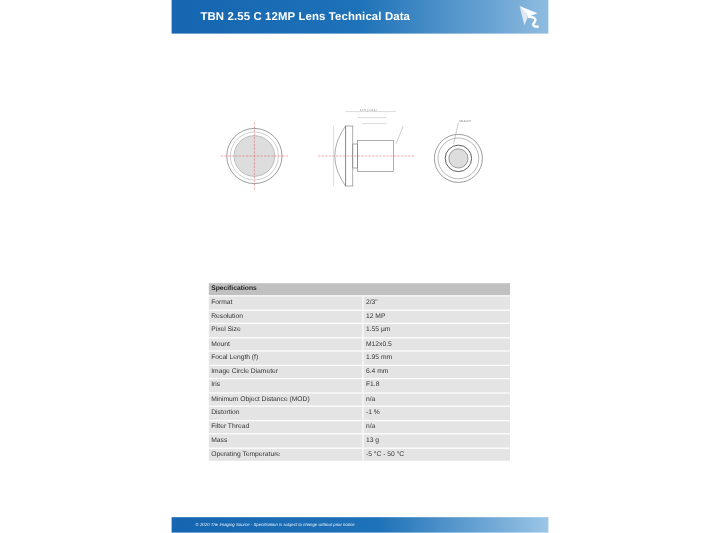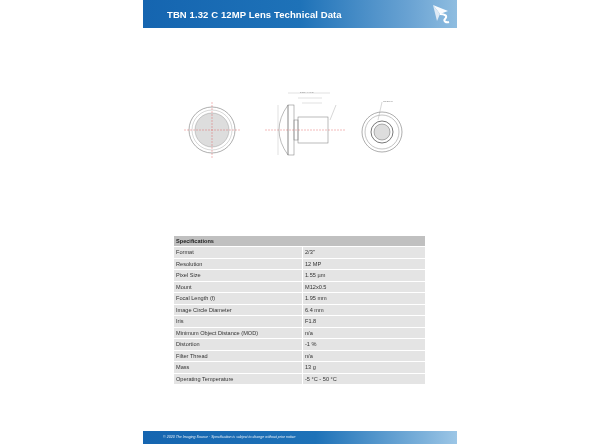--- a/index.html
+++ b/index.html
@@ -26,21 +26,21 @@
     .footer {
       position: absolute; left: 143px; top: 431px; width: 314px; height: 13px;
       background: linear-gradient(90deg, #1565b0 0%, #1e72b8 55%, #7eb2db 90%, #9cc6e6 100%);
     }
     .footer-text { position: absolute; left: 20px; top: 3.5px; color: #e8f0f8; font-size: 3.6px; font-style: italic; white-space: nowrap; }
   </style>
 </head>
 <body>
 
 <div class="header">
-  <span class="header-title">TBN 1.32 C 12MP Lens Technical Data</span>
+  <span class="header-title">TBN 2.55 C 12MP Lens Technical Data</span>
   <svg class="logo" viewBox="0 0 20 22">
     <path d="M2 2 L17 8 L9 11 Z" fill="#ffffff" opacity="0.95"></path>
     <path d="M9 11 C14 11 17 13 14 16 C12 18 15 20 18 19" stroke="#ffffff" stroke-width="2" fill="none"></path>
     <path d="M2 2 L9 11 L6 18 Z" fill="#dfeaf5"></path>
   </svg>
 </div>
 
 <svg class="drawing" viewBox="0 0 260 90">
 
   <g>

